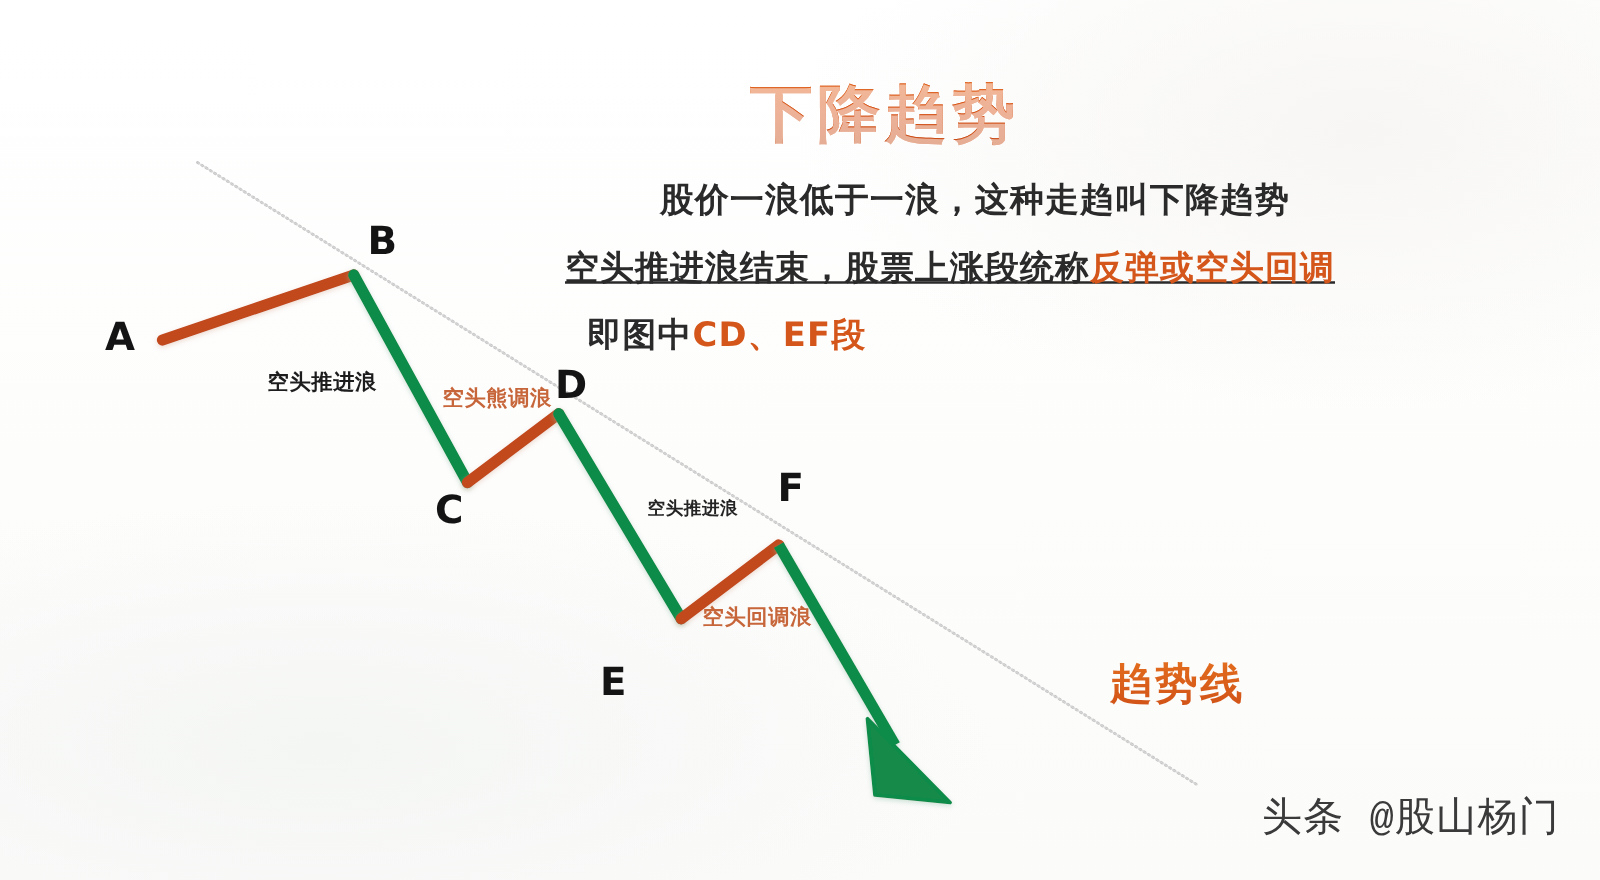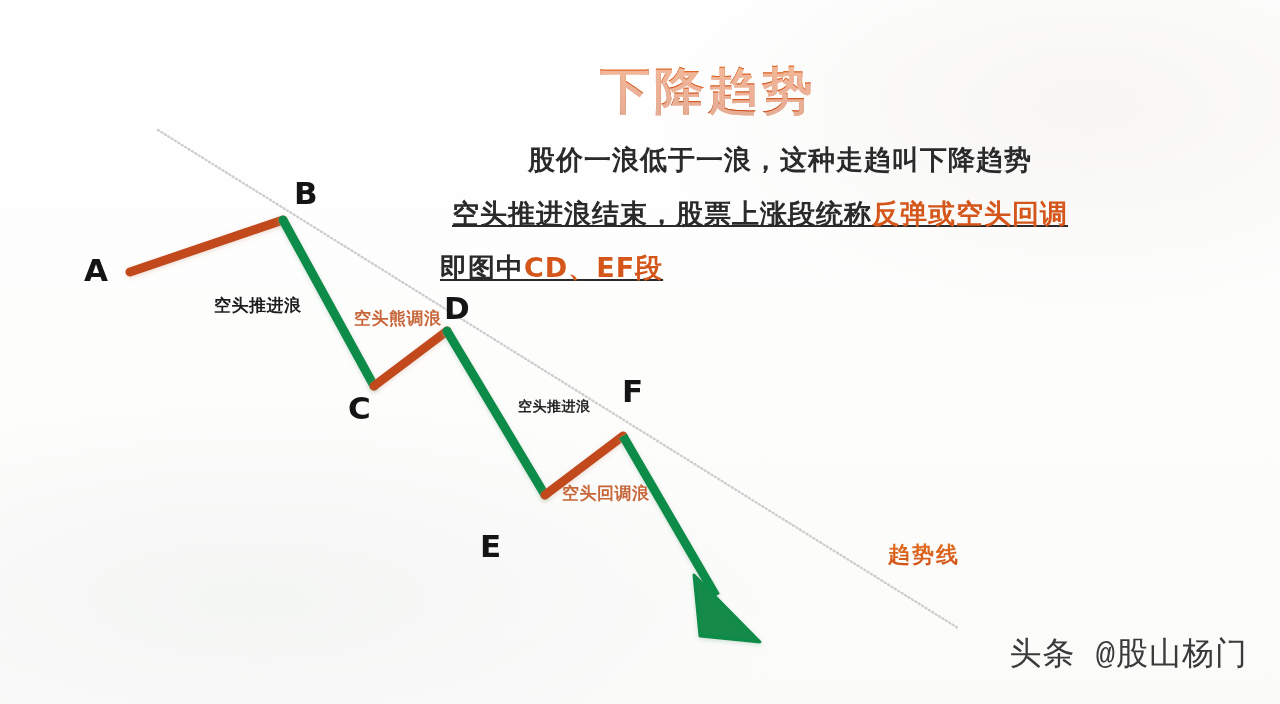--- a/index.html
+++ b/index.html
@@ -69,21 +69,21 @@
     position: absolute;
     font-family: "DejaVu Sans", "Liberation Sans", sans-serif;
     font-size: 27px;
     font-weight: 700;
     color: #2a2a2a;
     white-space: nowrap;
     letter-spacing: 1px;
   }
   .desc-1 { left: 528px; top: 142px; }
   .desc-2 { left: 452px; top: 196px; text-decoration: underline; }
-  .desc-3 { left: 440px; top: 250px; text-decoration: underline; }
+  .desc-3 { left: 470px; top: 250px; }
   .hl {
     color: #d4561a;
   }
 
   
   .pt-label {
     position: absolute;
     font-family: "DejaVu Sans", "Liberation Sans", sans-serif;
     font-size: 31px;
     font-weight: 700;
@@ -118,23 +118,23 @@
     color: #c35a2a;
     white-space: nowrap;
     letter-spacing: 0.5px;
     opacity: 0.92;
   }
 
   
   .trend-caption {
     position: absolute;
     left: 888px;
-    top: 540px;
+    top: 524px;
     font-family: Liberation Sans, sans-serif;
-    font-size: 22px;
+    font-size: 34px;
     font-weight: 700;
     color: #d4561a;
     background: linear-gradient(180deg, #e4701f 0%, #cf4f16 100%);
     -webkit-background-clip: text;
     background-clip: text;
     -webkit-text-fill-color: transparent;
     white-space: nowrap;
     letter-spacing: 2px;
   }
 

